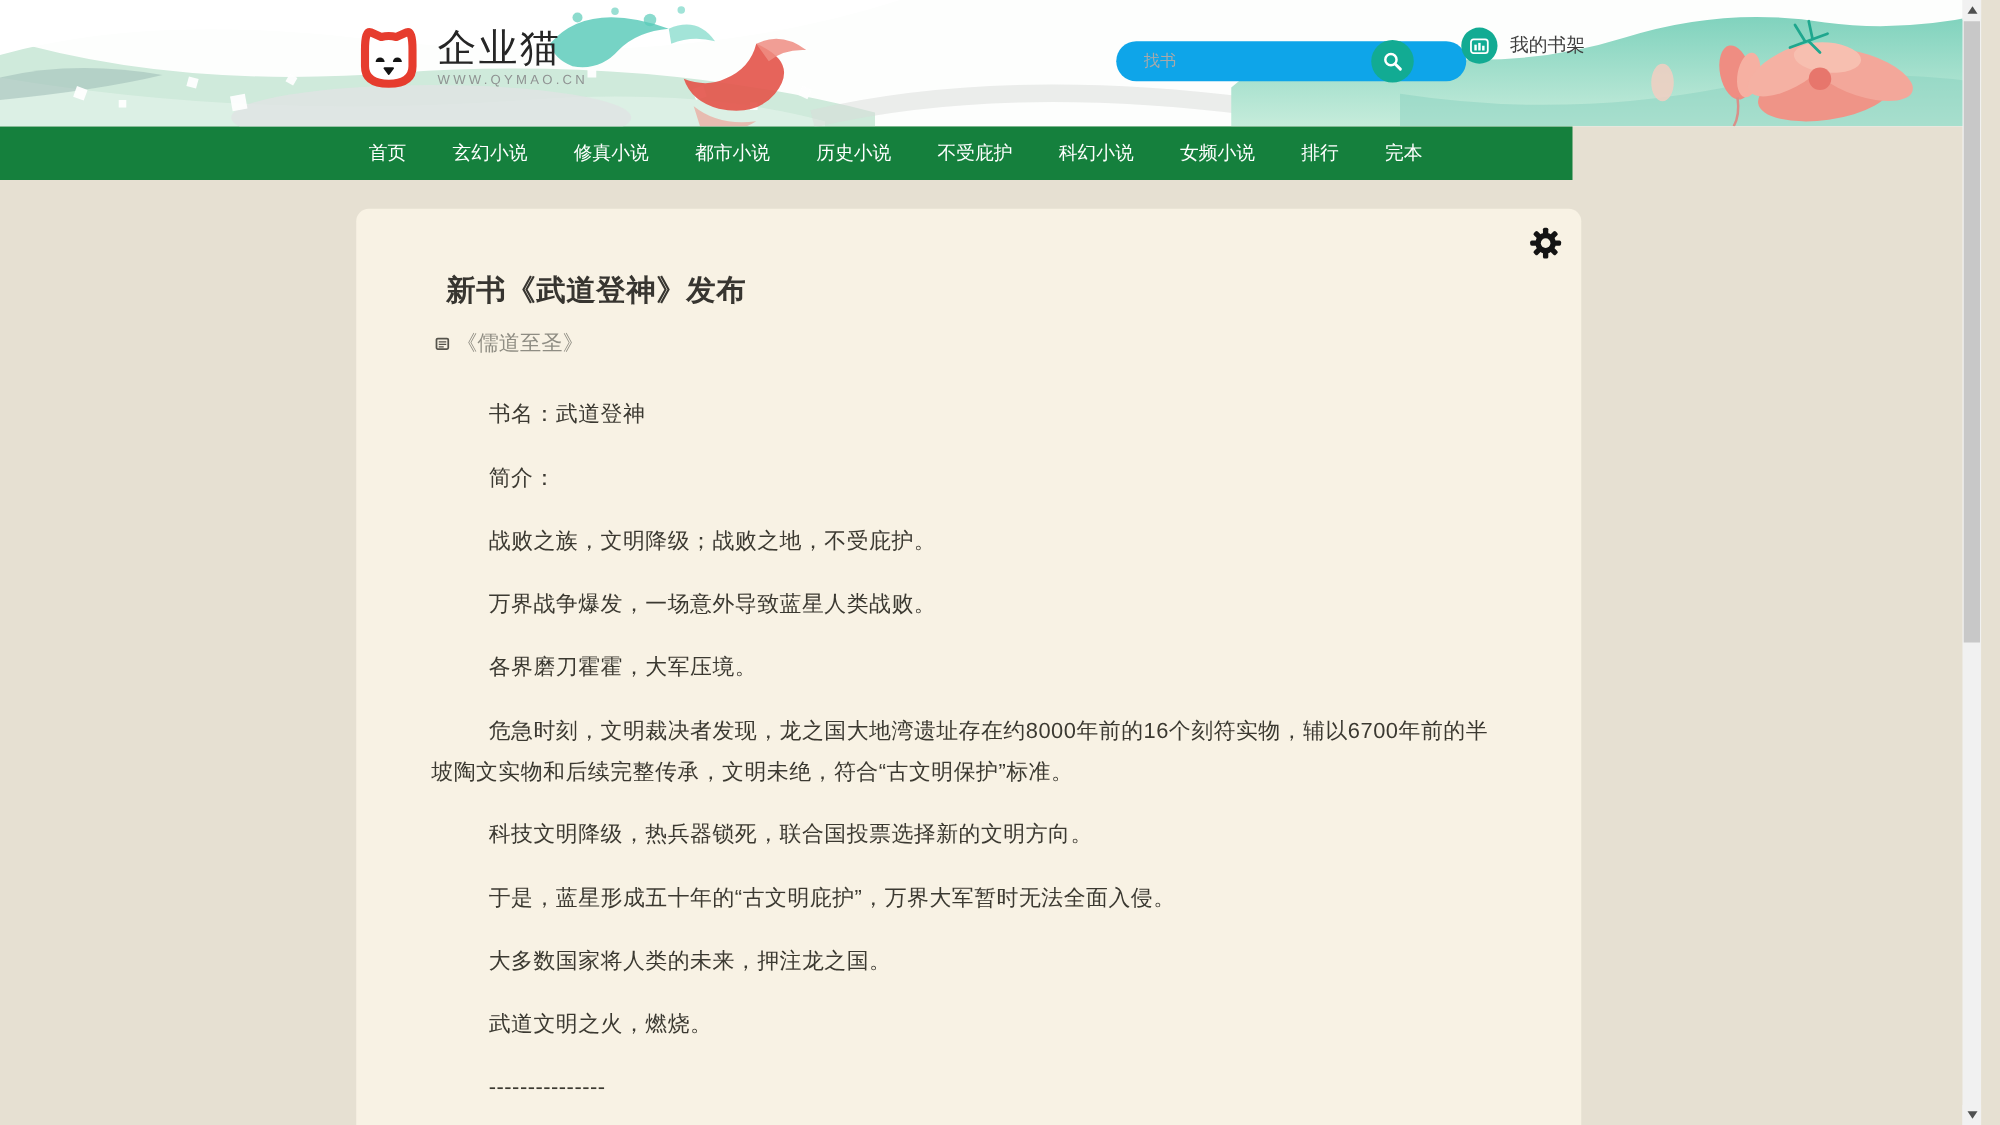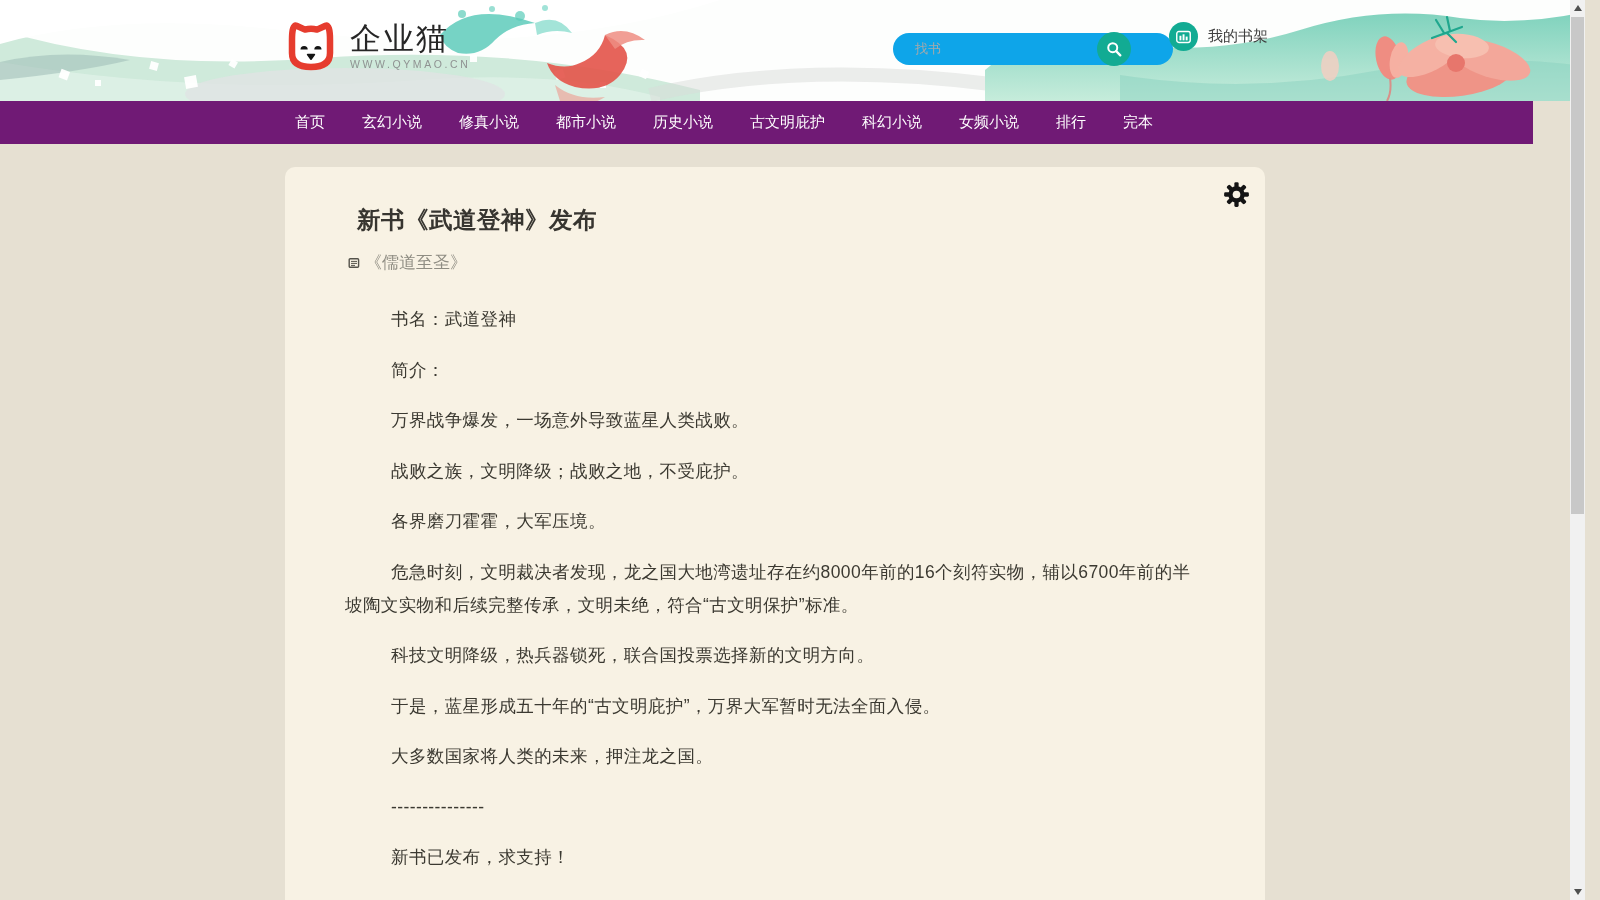--- a/index.html
+++ b/index.html
@@ -18,31 +18,31 @@
     font-family:Liberation Mono, monospace;}
   .search-input::placeholder{color:#a9a9a9;}
   .search-btn{position:absolute;right:0;top:0;width:34px;height:34px;border:none;border-radius:50%;
     background:#12ab93;cursor:pointer;display:flex;align-items:center;justify-content:center;padding:0;}
   .shelf{position:absolute;left:1169px;top:22px;display:flex;align-items:center;gap:10px;cursor:pointer;}
   .shelf-circle{width:29px;height:29px;border-radius:50%;background:#12ab93;display:flex;
     align-items:center;justify-content:center;}
   .shelf-label{font-size:15px;color:#3e3e3e;}
 
   
-  nav{width:1533px;height:43px;background:#701a75;}
+  nav{width:1258px;height:43px;background:#15803d;}
   .nav-inner{margin-left:295px;height:43px;display:flex;align-items:center;gap:37px;}
   .nav-item{color:#ffffff;font-size:15px;text-decoration:none;cursor:pointer;white-space:nowrap;}
 
   
   main{position:relative;width:1585px;}
   .card{position:relative;margin:23px 0 0 285px;width:980px;min-height:850px;background:#f8f2e4;
     border-radius:10px;box-sizing:border-box;padding:26px 60px 60px 60px;}
   .gear-btn{position:absolute;top:14px;right:15px;width:28px;height:28px;border:none;background:transparent;
     cursor:pointer;padding:0;}
-  .article-title{margin:11px 0 0 12px;font-size:23.5px;font-weight:bold;color:#373530;letter-spacing:0.5px;}
+  .article-title{margin:23px 0 0 12px;font-size:23.5px;font-weight:bold;color:#373530;letter-spacing:0.5px;}
   .meta-row{margin:15px 0 0 3px;display:flex;align-items:center;gap:5px;font-size:17px;color:#8f8d83;}
   .meta-link{color:#8f8d83;text-decoration:none;cursor:pointer;}
   .paragraphs{margin-top:29px;font-size:17.5px;color:#3b3931;}
   .paragraphs p{line-height:33px;margin:17.5px 0;text-indent:46px;letter-spacing:0.4px;}
 
   
   .scrollbar{position:absolute;right:0;top:0;width:15px;height:900px;background:#f1f1f1;}
   .sb-btn{position:absolute;left:0;width:15px;height:16px;background:#f1f1f1;cursor:pointer;}
   .sb-btn.up{top:0;}
   .sb-btn.down{bottom:0;}
@@ -164,21 +164,21 @@
     </div>
   </header>
 
   <nav>
     <div class="nav-inner">
         <a class="nav-item">首页</a>
         <a class="nav-item">玄幻小说</a>
         <a class="nav-item">修真小说</a>
         <a class="nav-item">都市小说</a>
         <a class="nav-item">历史小说</a>
-        <a class="nav-item">古文明庇护</a>
+        <a class="nav-item">不受庇护</a>
         <a class="nav-item">科幻小说</a>
         <a class="nav-item">女频小说</a>
         <a class="nav-item">排行</a>
         <a class="nav-item">完本</a>
       </div>
   </nav>
 
   <main>
     <article class="card">
       <button class="gear-btn">
@@ -200,27 +200,28 @@
         <svg width="12" height="12" viewBox="0 0 12 12">
           <rect x="1.2" y="1.8" width="9.4" height="8.4" rx="1" fill="none" stroke="#55534b" stroke-width="1.4"></rect>
           <path d="M3,4.4 H9 M3,6.4 H9 M3,8.4 H7" stroke="#55534b" stroke-width="1" fill="none"></path>
         </svg>
         <a class="meta-link">《儒道至圣》</a>
       </div>
 
       <div class="paragraphs">
           <p>书名：武道登神</p>
           <p>简介：</p>
+          <p>战败之族，文明降级；战败之地，不受庇护。</p>
           <p>万界战争爆发，一场意外导致蓝星人类战败。</p>
-          <p>战败之族，文明降级；战败之地，不受庇护。</p>
           <p>各界磨刀霍霍，大军压境。</p>
           <p>危急时刻，文明裁决者发现，龙之国大地湾遗址存在约8000年前的16个刻符实物，辅以6700年前的半坡陶文实物和后续完整传承，文明未绝，符合“古文明保护”标准。</p>
           <p>科技文明降级，热兵器锁死，联合国投票选择新的文明方向。</p>
           <p>于是，蓝星形成五十年的“古文明庇护”，万界大军暂时无法全面入侵。</p>
           <p>大多数国家将人类的未来，押注龙之国。</p>
+          <p>武道文明之火，燃烧。</p>
           <p>---------------</p>
           <p>新书已发布，求支持！</p>
         </div>
     </article>
   </main>
 
   <div class="scrollbar">
     <div class="sb-btn up">
       <div class="tri-up"></div>
     </div>

